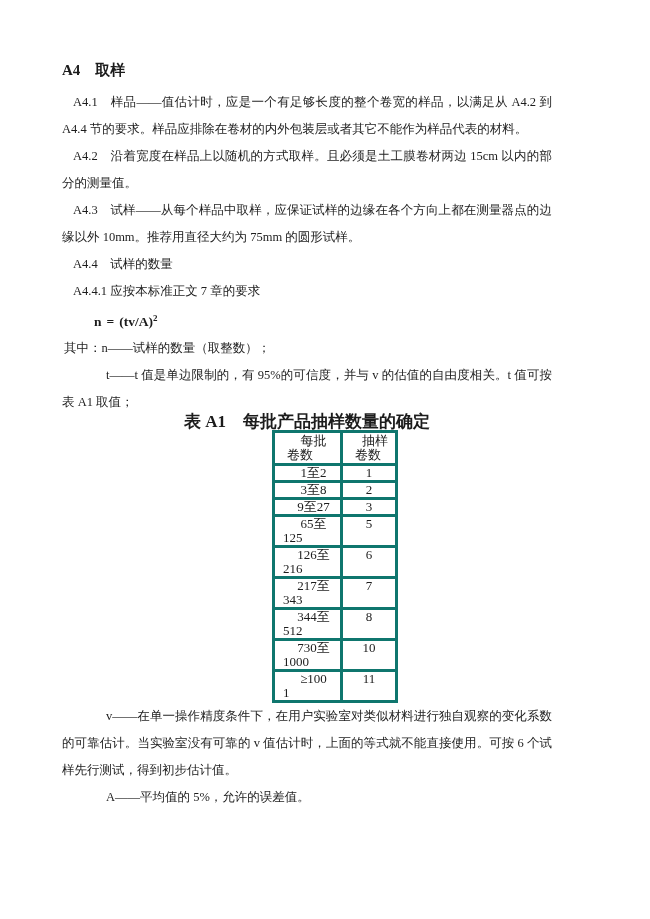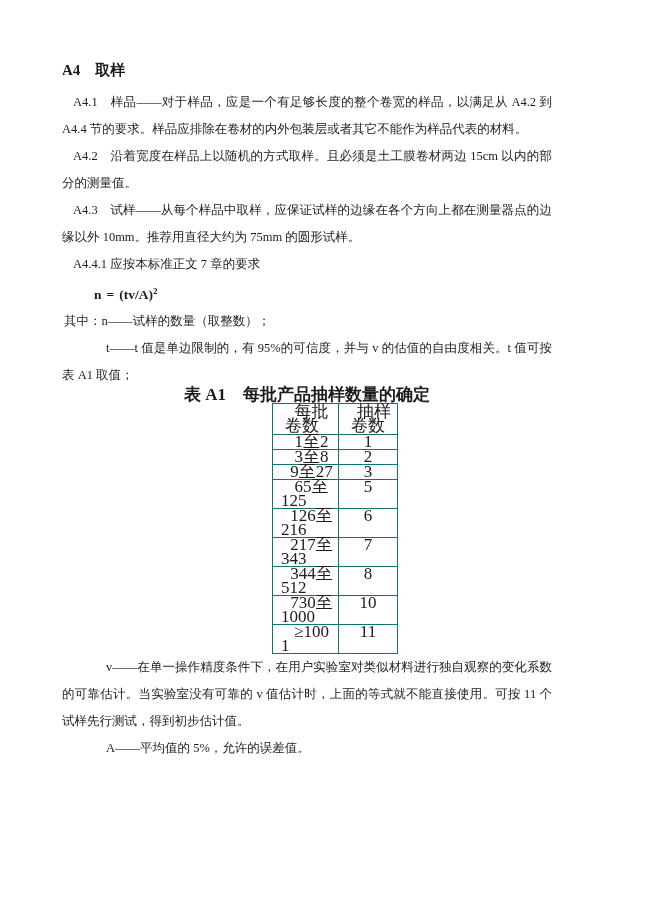--- a/index.html
+++ b/index.html
@@ -51,44 +51,45 @@
     line-height: 16px;
     margin-top: -2px;
   }
   table.a1 {
     border-collapse: collapse;
     table-layout: fixed;
     width: 126px;
     margin: 0 0 0 210px;
   }
   table.a1 th, table.a1 td {
-    border: 1px solid #0f766e;
+    border: 3px solid #0f766e;
     padding: 0;
     font-weight: normal;
     vertical-align: top;
-    font-size: 17px;
+    font-size: 13px;
   }
   table.a1 th:first-child, table.a1 td:first-child { width: 65px; }
   table.a1 th { padding: 1px 0; }
   .l1 { text-align: center; padding-left: 12px; line-height: 14px; }
   .l2 { text-align: left;  padding-left: 8px;  line-height: 14px; }
   th .l2 { padding-left: 12px; }
   td.num { text-align: center; line-height: 14px; }
   .after-table { margin-top: 0; }
 </style>
 </head>
 <body>
 
 <div class="page">
 
   <h1 class="heading">A4　取样</h1>
 
-  <p class="clause">A4.1　样品——对于样品，应是一个有足够长度的整个卷宽的样品，以满足从 A4.2 到 A4.4 节的要求。样品应排除在卷材的内外包装层或者其它不能作为样品代表的材料。</p>
+  <p class="clause">A4.1　样品——值估计时，应是一个有足够长度的整个卷宽的样品，以满足从 A4.2 到 A4.4 节的要求。样品应排除在卷材的内外包装层或者其它不能作为样品代表的材料。</p>
   <p class="clause">A4.2　沿着宽度在样品上以随机的方式取样。且必须是土工膜卷材两边 15cm 以内的部分的测量值。</p>
   <p class="clause">A4.3　试样——从每个样品中取样，应保证试样的边缘在各个方向上都在测量器点的边缘以外 10mm。推荐用直径大约为 75mm 的圆形试样。</p>
+  <p class="clause">A4.4　试样的数量</p>
   <p class="clause">A4.4.1 应按本标准正文 7 章的要求</p>
 
   <div class="formula">
     <span>n</span><span class="f-eq">=</span><span>(tv/A)</span><span class="f-sup">2</span>
   </div>
 
   <p class="plain">其中：n——试样的数量（取整数）；</p>
   <p class="def">t——t 值是单边限制的，有 95%的可信度，并与 v 的估值的自由度相关。t 值可按表 A1 取值；</p>
 
   <div class="table-title">表 A1　每批产品抽样数量的确定</div>
@@ -163,16 +164,16 @@
         <tr>
           <td>
             <div class="l1">≥100</div>
             <div class="l2">1</div>
           </td>
           <td class="num">11</td>
         </tr>
       </tbody>
   </table>
 
-  <p class="def after-table">v——在单一操作精度条件下，在用户实验室对类似材料进行独自观察的变化系数的可靠估计。当实验室没有可靠的 v 值估计时，上面的等式就不能直接使用。可按 11 个试样先行测试，得到初步估计值。</p>
+  <p class="def after-table">v——在单一操作精度条件下，在用户实验室对类似材料进行独自观察的变化系数的可靠估计。当实验室没有可靠的 v 值估计时，上面的等式就不能直接使用。可按 6 个试样先行测试，得到初步估计值。</p>
   <p class="def">A——平均值的 5%，允许的误差值。</p>
 
 </div>
 
 </body></html>

